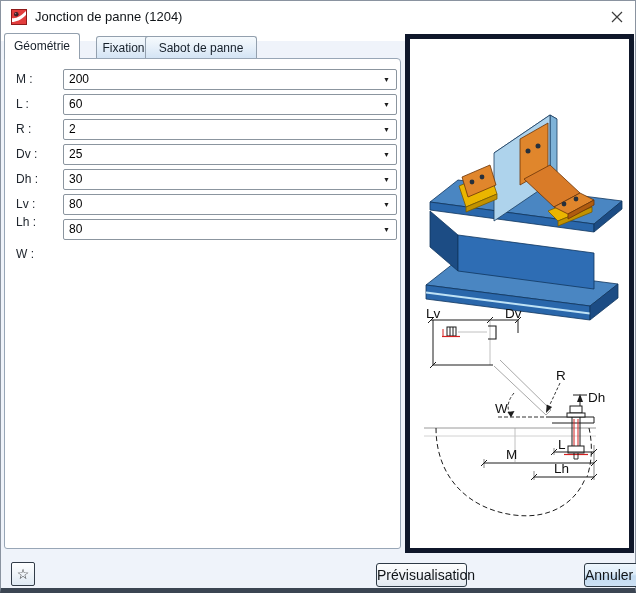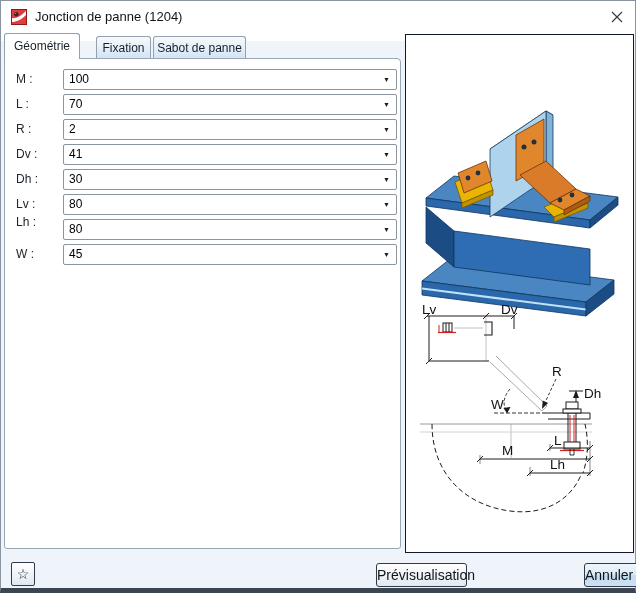--- a/index.html
+++ b/index.html
@@ -12,30 +12,30 @@
   .app-icon{position:absolute;left:10px;top:8px;width:16px;height:16px;}
   .win-title{position:absolute;left:34px;top:0;height:32px;line-height:32px;font-size:13px;color:#101418;white-space:nowrap;}
   .close-btn{position:absolute;left:602px;top:4px;width:28px;height:24px;display:flex;align-items:center;justify-content:center;cursor:pointer;}
   
   .tab{position:absolute;font-size:12px;color:#17202a;text-align:center;white-space:nowrap;cursor:pointer;}
   .tab-active{left:3px;top:32px;width:76px;height:26px;line-height:25px;background:#fff;
       border:1px solid #93a0ae;border-bottom:none;border-radius:3px 3px 0 0;z-index:3;}
   .tab-idle{top:35px;height:23px;line-height:22px;background:linear-gradient(180deg,#f6fafd 0%,#e7f0f9 45%,#d2e3f4 100%);
       border:1px solid #93a0ae;border-bottom:none;border-radius:3px 3px 0 0;z-index:1;}
   .tab-fix{left:79px;width:55px;margin-left:16px;}
-  .tab-sabot{left:152px;width:93px;}
+  .tab-sabot{left:144px;width:112px;}
   
   .tab-panel{position:absolute;left:3px;top:57px;width:397px;height:491px;background:#fff;
       border:1px solid #98a6b6;border-radius:0 4px 3px 3px;z-index:2;}
   .frow-label{position:absolute;left:11px;width:46px;height:21px;line-height:21px;font-size:12px;color:#20262e;}
   .combo{position:absolute;left:58px;width:334px;height:21px;background:#fff;border:1px solid #8b959f;border-radius:2px;cursor:pointer;}
   .combo .val{position:absolute;left:5px;top:0;height:19px;line-height:19px;font-size:12px;color:#000;}
   .combo .arr{position:absolute;right:6px;top:0;height:19px;line-height:19px;font-size:7px;color:#1c1c1c;}
   
-  .preview{position:absolute;left:404px;top:33px;width:229px;height:519px;background:#fff;border:1px solid #0f172a;}
+  .preview{position:absolute;left:404px;top:33px;width:229px;height:519px;background:#fff;border:5px solid #0f172a;}
   
   .fav-btn{position:absolute;left:10px;top:561px;width:24px;height:24px;border:1px solid #323c48;border-radius:2px;
       background:linear-gradient(180deg,#ffffff,#dfe9f3);display:flex;align-items:center;justify-content:center;
       font-size:14px;color:#1c1c1c;cursor:pointer;}
   .btn{position:absolute;top:562px;height:24px;border:1px solid #2e3a46;border-radius:3px;
       font-size:14px;color:#101418;text-align:left;line-height:22px;cursor:pointer;white-space:nowrap;}
   .btn-preview{left:375px;width:91px;background:linear-gradient(180deg,#fefefe 0%,#f0f3f7 50%,#e2e9f1 100%);}
   .btn-blue{background:linear-gradient(180deg,#eef6fd 0%,#ddecf9 45%,#c2daf0 55%,#cde1f4 100%);}
   .btn-ok{left:473px;width:74px;}
   .btn-cancel{left:555px;width:73px;margin-left:28px;}
@@ -63,39 +63,39 @@
   </div>
 
   <div class="tab tab-active">Géométrie</div>
   <div class="tab tab-idle tab-fix">Fixation</div>
   <div class="tab tab-idle tab-sabot">Sabot de panne</div>
 
   <div class="tab-panel">
 
     <div class="frow-label" style="top:10px">M :</div>
     <div class="combo" style="top:10px">
-      <span class="val">100</span>
+      <span class="val">200</span>
       <span class="arr">▼</span>
     </div>
 
     <div class="frow-label" style="top:35px">L :</div>
     <div class="combo" style="top:35px">
-      <span class="val">70</span>
+      <span class="val">60</span>
       <span class="arr">▼</span>
     </div>
 
     <div class="frow-label" style="top:60px">R :</div>
     <div class="combo" style="top:60px">
       <span class="val">2</span>
       <span class="arr">▼</span>
     </div>
 
     <div class="frow-label" style="top:85px">Dv :</div>
     <div class="combo" style="top:85px">
-      <span class="val">41</span>
+      <span class="val">25</span>
       <span class="arr">▼</span>
     </div>
 
     <div class="frow-label" style="top:110px">Dh :</div>
     <div class="combo" style="top:110px">
       <span class="val">30</span>
       <span class="arr">▼</span>
     </div>
 
     <div class="frow-label" style="top:135px">Lv :</div>
@@ -104,24 +104,20 @@
       <span class="arr">▼</span>
     </div>
 
     <div class="frow-label" style="top:153px">Lh :</div>
     <div class="combo" style="top:160px">
       <span class="val">80</span>
       <span class="arr">▼</span>
     </div>
 
     <div class="frow-label" style="top:185px">W :</div>
-    <div class="combo" style="top:185px">
-      <span class="val">45</span>
-      <span class="arr">▼</span>
-    </div>
   </div>
 
   <div class="preview">
     <svg width="227" height="517" viewBox="0 0 227 517">
 
       <g stroke="#10365e" stroke-width="0.8" stroke-linejoin="round">
 
         <polygon points="16,246 44,224 208,245 180,267" fill="#4a86c2"></polygon>
         <polygon points="16,246 180,267 180,281 16,260" fill="#2a67ab"></polygon>
         <line x1="16" y1="253.5" x2="180" y2="274.5" stroke="#bfe2f5" stroke-width="2.2"></line>

